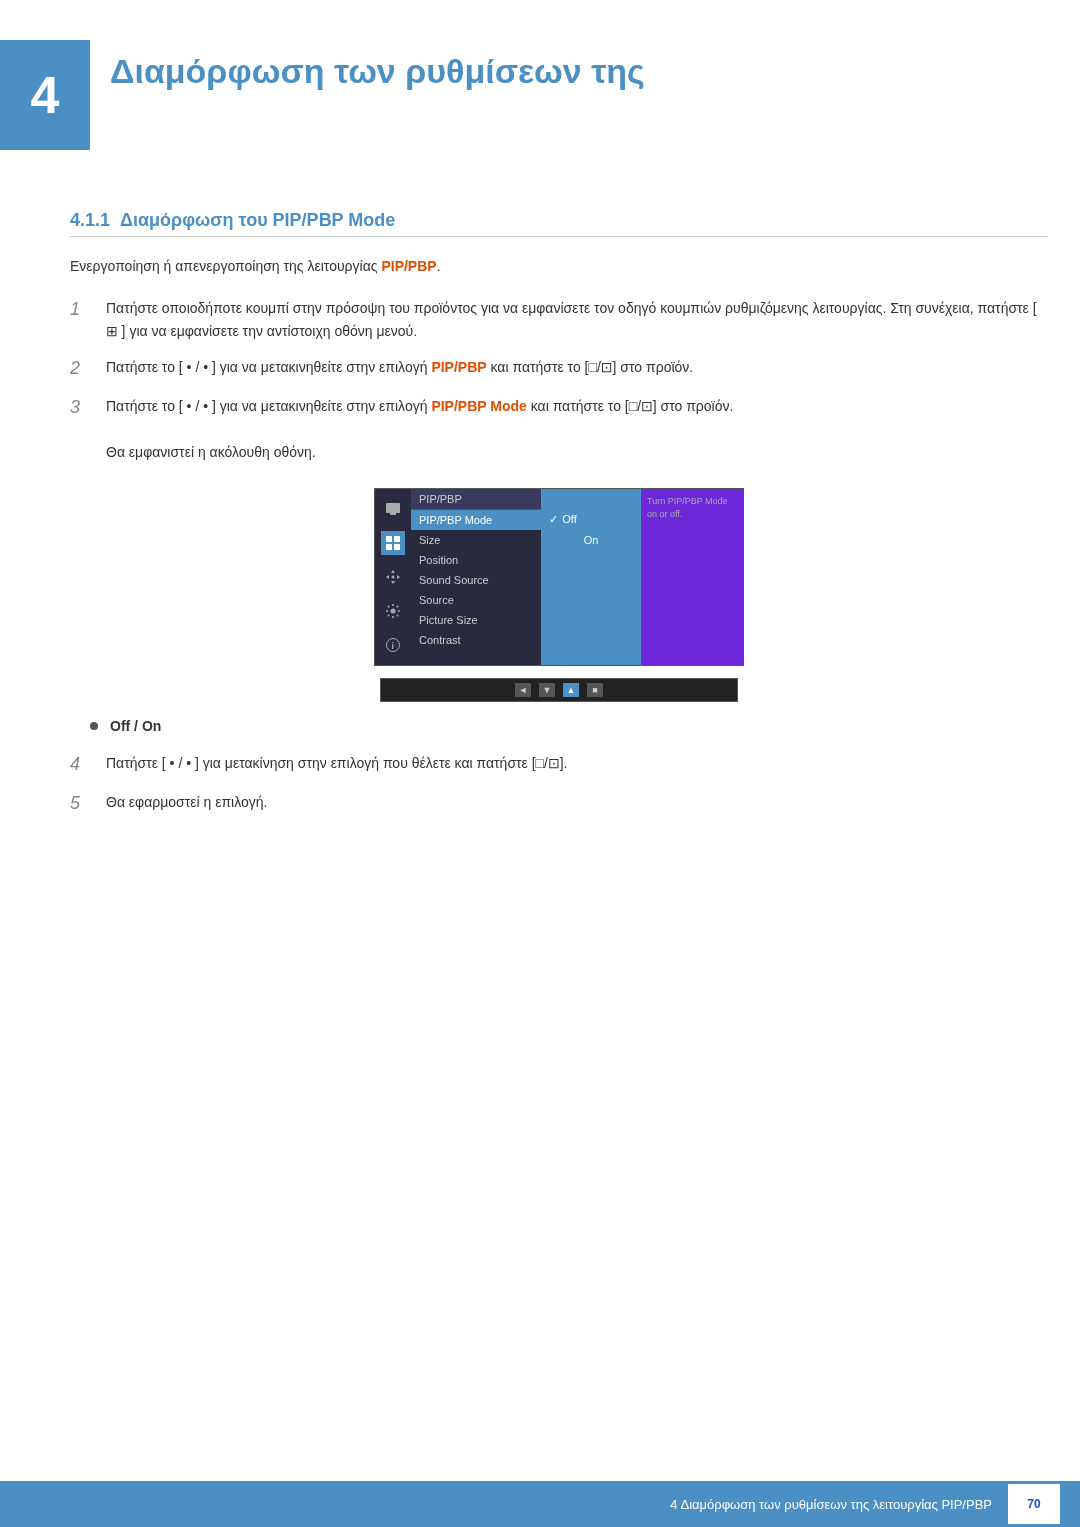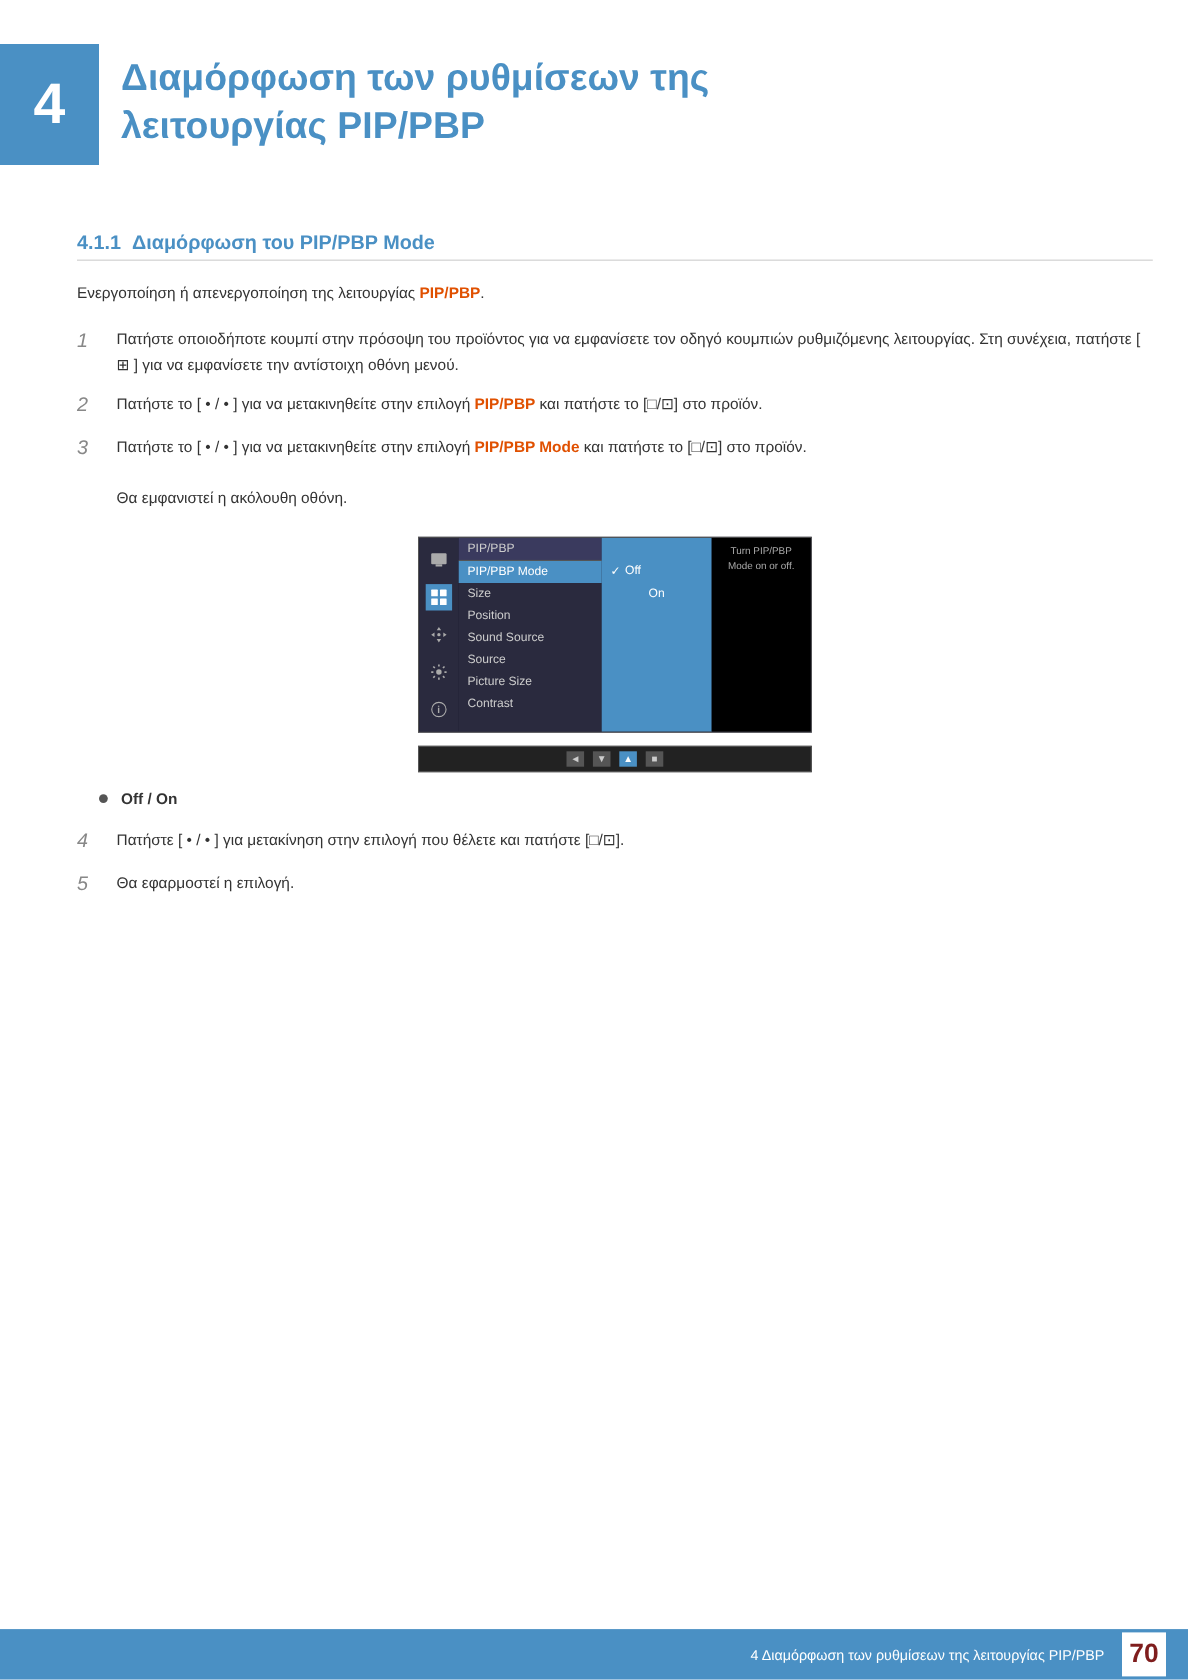--- a/index.html
+++ b/index.html
@@ -174,24 +174,23 @@
       display: flex;
       align-items: center;
       gap: 4px;
     }
     .menu-right-item.on-item {
       color: white;
       text-align: center;
     }
 
     .menu-help-panel {
-      background: #000000;
-      width: 90px;
+      background: #6d28d9;
+      width: 102px;
       padding: 6px;
-      text-align: center;
     }
     .menu-help-text {
       font-size: 9px;
       color: #aaa;
       line-height: 1.4;
     }
     .nav-icon {
       width: 16px;
       height: 14px;
       background: #555;
@@ -234,41 +233,40 @@
       justify-content: flex-end;
       padding: 0 20px;
     }
     .footer-text {
       color: white;
       font-size: 13px;
       margin-right: 16px;
     }
     .footer-page-num {
       background: white;
-      color: #7f1d1d;
-      font-weight: bold;
-      font-size: 24px;
-      width: 40px;
+      color: #1d4ed8;
+      font-weight: bold;
+      font-size: 12px;
+      width: 52px;
       height: 40px;
       display: flex;
       align-items: center;
       justify-content: center;
     }
   </style>
 </head>
 <body>
 
 <div class="page-header">
   <div class="chapter-number-block">
     <span>4</span>
   </div>
   <div class="header-title">
     <h1>
       <span>Διαμόρφωση των ρυθμίσεων της</span><br>
-      <span>λειτουργίας PIP/PBP</span>
     </h1>
   </div>
 </div>
 
 <div class="content">
 
   <div class="section-heading">
     <span>4.1.1</span>&nbsp;&nbsp;<span>Διαμόρφωση του PIP/PBP Mode</span>
   </div>
 

